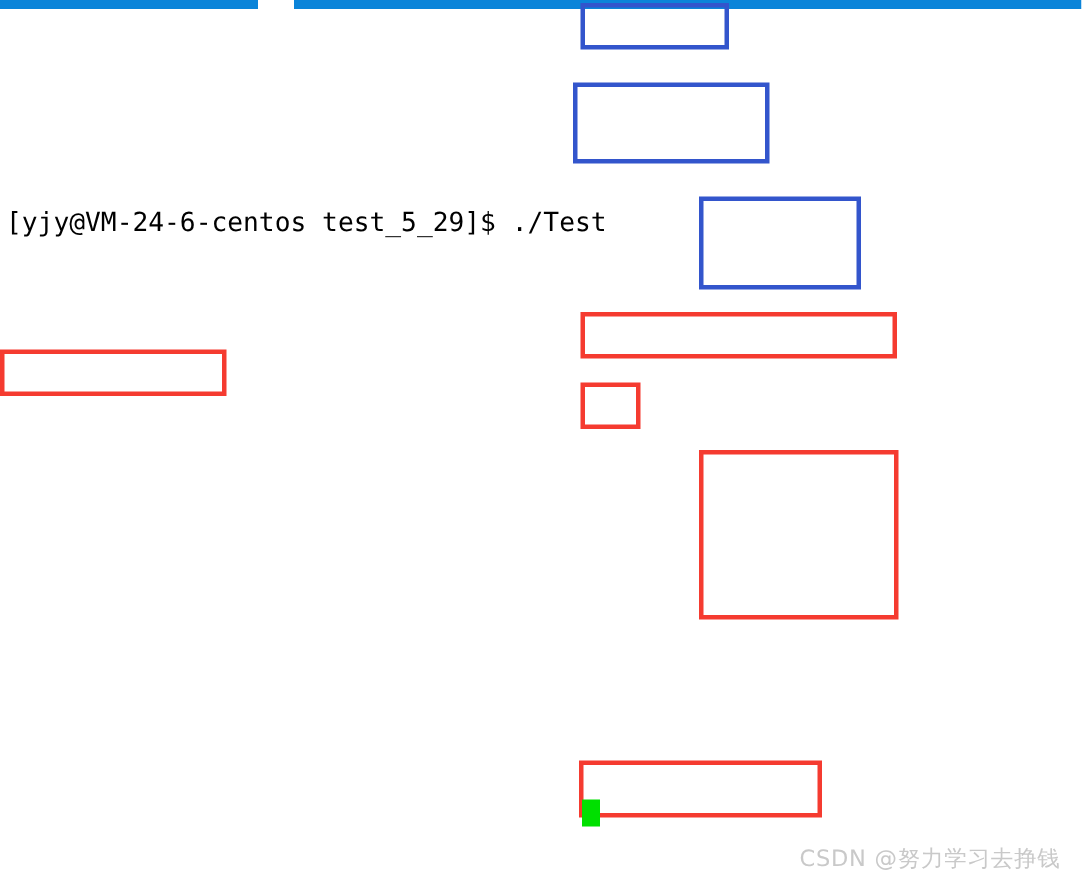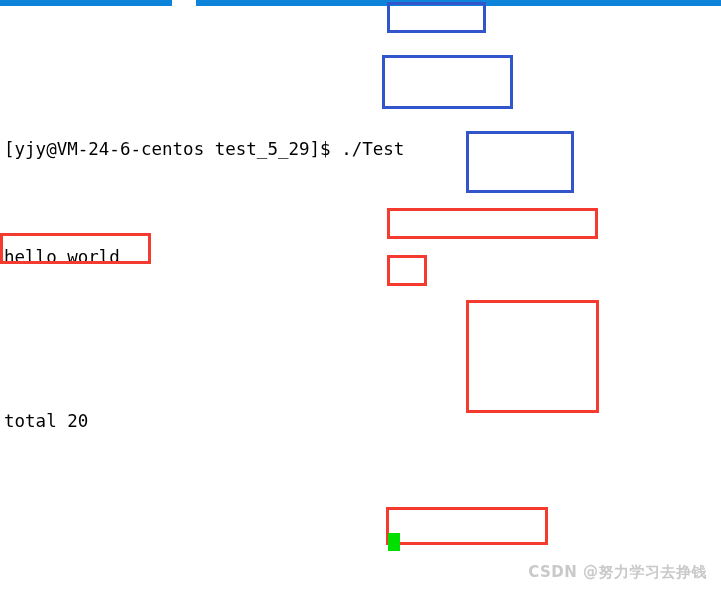--- a/index.html
+++ b/index.html
@@ -70,39 +70,36 @@
   
   #watermark {
     position: absolute;
     right: 14px;
     bottom: 9px;
     color: #c9c9c9;
     font-family: "DejaVu Sans", "Liberation Sans", sans-serif;
     font-size: 15px;
     letter-spacing: 0.5px;
     white-space: pre;
-    font-weight: bold;
   }
 </style>
 </head>
 <body>
 
 <div id="top-bar" style="background: rgb(11, 132, 217);">
   <div id="top-bar-notch"></div>
 </div>
 
 <div id="terminal">
 
   <div class="line"><span>[yjy@VM-24-6-centos test_5_29]$ </span><span>./Test</span></div>
 
-  <div class="line"><span>hello world</span></div>
 
 
 
-  <div class="line"><span>total 20</span></div>
 
   
 
   
 
   
 
   
 
   

